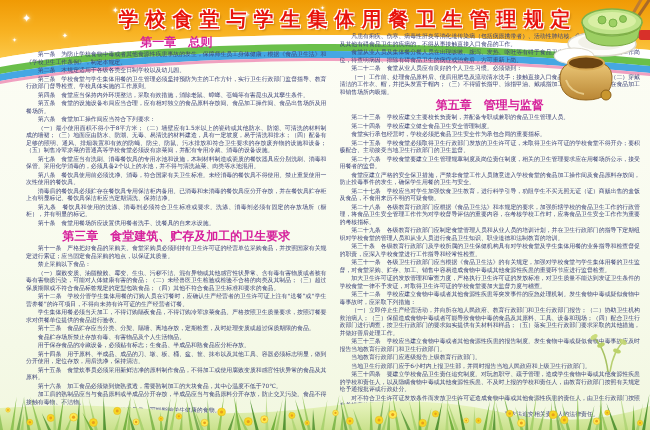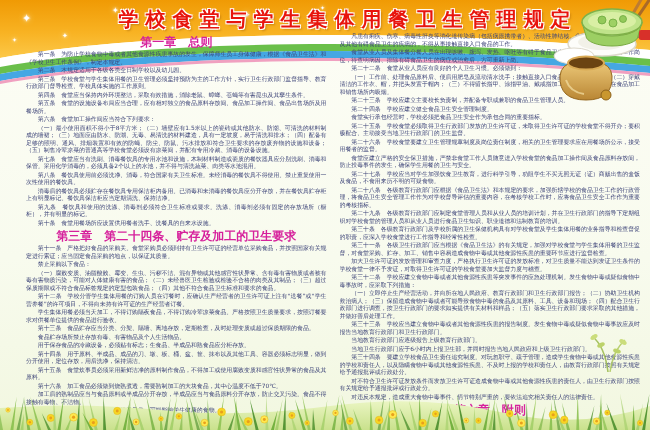--- a/index.html
+++ b/index.html
@@ -74,21 +74,21 @@
         <p class="art">第三条　学校食堂与学生集体用餐的卫生管理必须坚持预防为主的工作方针，实行卫生行政部门监督指导、教育行政部门督导检查、学校具体实施的工作原则。</p>
         <p class="art">第四条　食堂应当保持内外环境整洁，采取有效措施，消除老鼠、蟑螂、苍蝇等有害昆虫及其孳生条件。</p>
         <p class="art">第五条　食堂的设施设备布局应当合理，应有相对独立的食品原料存放间、食品加工操作间、食品出售场所及用餐场所。</p>
         <p class="art">第六条　食堂加工操作间应当符合下列要求：</p>
         <p class="art">（一）最小使用面积不得小于8平方米；（二）墙壁应有1.5米以上的瓷砖或其他防水、防潮、可清洗的材料制成的墙裙；（三）地面应由防水、防潮、无毒、易清洗的材料建造，具有一定坡度，易于清洗和排水；（四）配备有足够的照明、通风、排烟装置和有效的防蝇、防尘、防鼠、污水排放和符合卫生要求的存放废弃物的设施和设备；（五）制售冷荤凉菜的普通高等学校食堂必须设有凉菜间，并配有专用冷藏、消毒的设备设施。</p>
         <p class="art">第七条　食堂应当有洗刷、消毒餐饮具的专用水池和设施，木制材料制造或瓷质的餐饮器具应分别洗刷、消毒和保管。采用化学消毒的，必须具备2个以上的水池，并不得与清洗蔬菜、肉类等水池混用。</p>
         <p class="art">第八条　餐饮具使用前必须洗净、消毒，符合国家有关卫生标准。未经消毒的餐饮具不得使用。禁止重复使用一次性使用的餐饮具。</p>
         <p class="art">消毒后的餐饮具必须贮存在餐饮具专用保洁柜内备用。已消毒和未消毒的餐饮具应分开存放，并在餐饮具贮存柜上有明显标记。餐饮具保洁柜应当定期清洗、保持洁净。</p>
         <p class="art">第九条　餐饮具和使用的洗涤、消毒剂必须符合卫生标准或要求。洗涤、消毒剂必须有固定的存放场所（橱柜），并有明显的标记。</p>
         <p class="art">第十条　食堂用餐场所应设置供用餐者洗手、洗餐具的自来水设施。</p>
-        <p class="chap">第三章　第二十四条、贮存及加工的卫生要求</p>
+        <p class="chap">第三章　食堂建筑、贮存及加工的卫生要求</p>
         <p class="art">第十一条　严格把好食品的采购关。食堂采购员必须到持有卫生许可证的经营单位采购食品，并按照国家有关规定进行索证；应当固定食品采购的地点，以保证其质量。</p>
         <p class="art">禁止采购以下食品：</p>
         <p class="art">（一）腐败变质、油脂酸败、霉变、生虫、污秽不洁、混有异物或其他感官性状异常、含有毒有害物质或者被有毒有害物质污染，可能对人体健康有害的食品；（二）未经兽医卫生检验或检验不合格的肉类及其制品；（三）超过保质期限或不符合食品标签规定的定型包装食品；（四）其他不符合食品卫生标准和要求的食品。</p>
         <p class="art">第十二条　学校分管学生集体用餐的订购人员在订餐时，应确认生产经营者的卫生许可证上注有“送餐”或“学生营养餐”的许可项目，不得向未持有许可证的生产经营者订餐。</p>
         <p class="art">学生集体用餐必须当天加工，不得订购隔夜食品，不得订购冷荤凉菜食品。严格按照卫生质量要求，按照订餐要求对供餐单位提供的食品进行验收。</p>
         <p class="art">第十三条　食品贮存应当分类、分架、隔墙、离地存放，定期检查，及时处理变质或超过保质期限的食品。</p>
         <p class="art">食品贮存场所禁止存放有毒、有害物品及个人生活物品。</p>
         <p class="art">用于保存食品的冷藏设备，必须贴有标志；生食品、半成品和熟食品应分柜存放。</p>
         <p class="art">第十四条　用于原料、半成品、成品的刀、墩、板、桶、盆、筐、抹布以及其他工具、容器必须标志明显，做到分开使用，定位存放，用后洗净，保持清洁。</p>
         <p class="art">第十五条　食堂炊事员必须采用新鲜洁净的原料制作食品，不得加工或使用腐败变质和感官性状异常的食品及其原料。</p>
@@ -96,20 +96,21 @@
         <p class="art">加工后的熟制品应当与食品原料或半成品分开存放，半成品应当与食品原料分开存放，防止交叉污染。食品不得接触有毒物、不洁物。</p>
         <p class="art">不得向学生出售腐败变质或感官性状异常、可能影响学生健康的食物。</p>
         <p class="art">第十七条　职业学校、普通中等学校、小学、特殊教育学校、幼儿园的食堂不得制售冷荤凉菜。</p>
         <p class="art">普通高等学校食堂制作凉菜时必须做到专间制作、专人加工操作，非凉菜间工作人员不得擅自进入凉菜间；加工凉菜的工具、容器必须专用，用前必须消毒，用后必须洗净并保持清洁。</p>
       </div>
     <div class="col">
         <p class="art">凡患有痢疾、伤寒、病毒性肝炎等消化道传染病（包括病原携带者）、活动性肺结核、化脓性或渗出性皮肤病以及其他有碍食品卫生的疾病的，不得从事接触直接入口食品的工作。</p>
         <p class="art">食堂从业人员及集体餐分餐人员在出现咳嗽、腹泻、发热、呕吐等有碍于食品卫生的病症时，应立即脱离工作岗位，待查明病因、排除有碍食品卫生的病症或治愈后，方可重新上岗。</p>
         <p class="art">第二十二条　食堂从业人员应有良好的个人卫生习惯。必须做到：</p>
         <p class="art">（一）工作前、处理食品原料后、便后用肥皂及流动清水洗手；接触直接入口食品之前应洗手消毒；（二）穿戴清洁的工作衣、帽，并把头发置于帽内；（三）不得留长指甲、涂指甲油、戴戒指加工食品；（四）不得在食品加工和销售场所内吸烟。</p>
+        <p class="chap">第五章　管理与监督</p>
         <p class="art">第二十三条　学校应建立主要校长负责制，并配备专职或兼职的食品卫生管理人员。</p>
         <p class="art">第二十四条　学校应建立健全食品卫生安全管理制度。</p>
         <p class="art">食堂实行承包经营时，学校必须把食品卫生安全作为承包合同的重要指标。</p>
         <p class="art">第二十五条　学校食堂必须取得卫生行政部门发放的卫生许可证，未取得卫生许可证的学校食堂不得开办；要积极配合、主动接受当地卫生行政部门的卫生监督。</p>
         <p class="art">第二十六条　学校食堂要建立卫生管理规章制度及岗位责任制度，相关的卫生管理要求应在用餐场所公示，接受用餐者的监督。</p>
         <p class="art">食堂应建立严格的安全保卫措施，严禁非食堂工作人员随意进入学校食堂的食品加工操作间及食品原料存放间，防止投毒事件的发生，确保学生用餐的卫生与安全。</p>
         <p class="art">第二十七条　学校应当对学生加强饮食卫生教育，进行科学引导，劝阻学生不买无照无证（证）商贩出售的盒饭及食品，不食用来历不明的可疑食物。</p>
         <p class="art">第二十八条　各级教育行政部门应根据《食品卫生法》和本规定的要求，加强所辖学校的食品卫生工作的行政管理，将食品卫生安全管理工作作为对学校督导评估的重要内容，在考核学校工作时，应将食品卫生安全工作作为重要的考核指标。</p>
         <p class="art">第二十九条　各级教育行政部门应制定食堂管理人员和从业人员的培训计划，并在卫生行政部门的指导下定期组织对学校食堂的管理人员和从业人员进行食品卫生知识、职业道德和法制教育的培训。</p>
         <p class="art">第三十条　各级教育行政部门及学校所属的卫生保健机构具有对学校食堂及学生集体用餐的业务指导和检查督促的职责，应深入学校食堂进行工作指导和经常性检查。</p>

